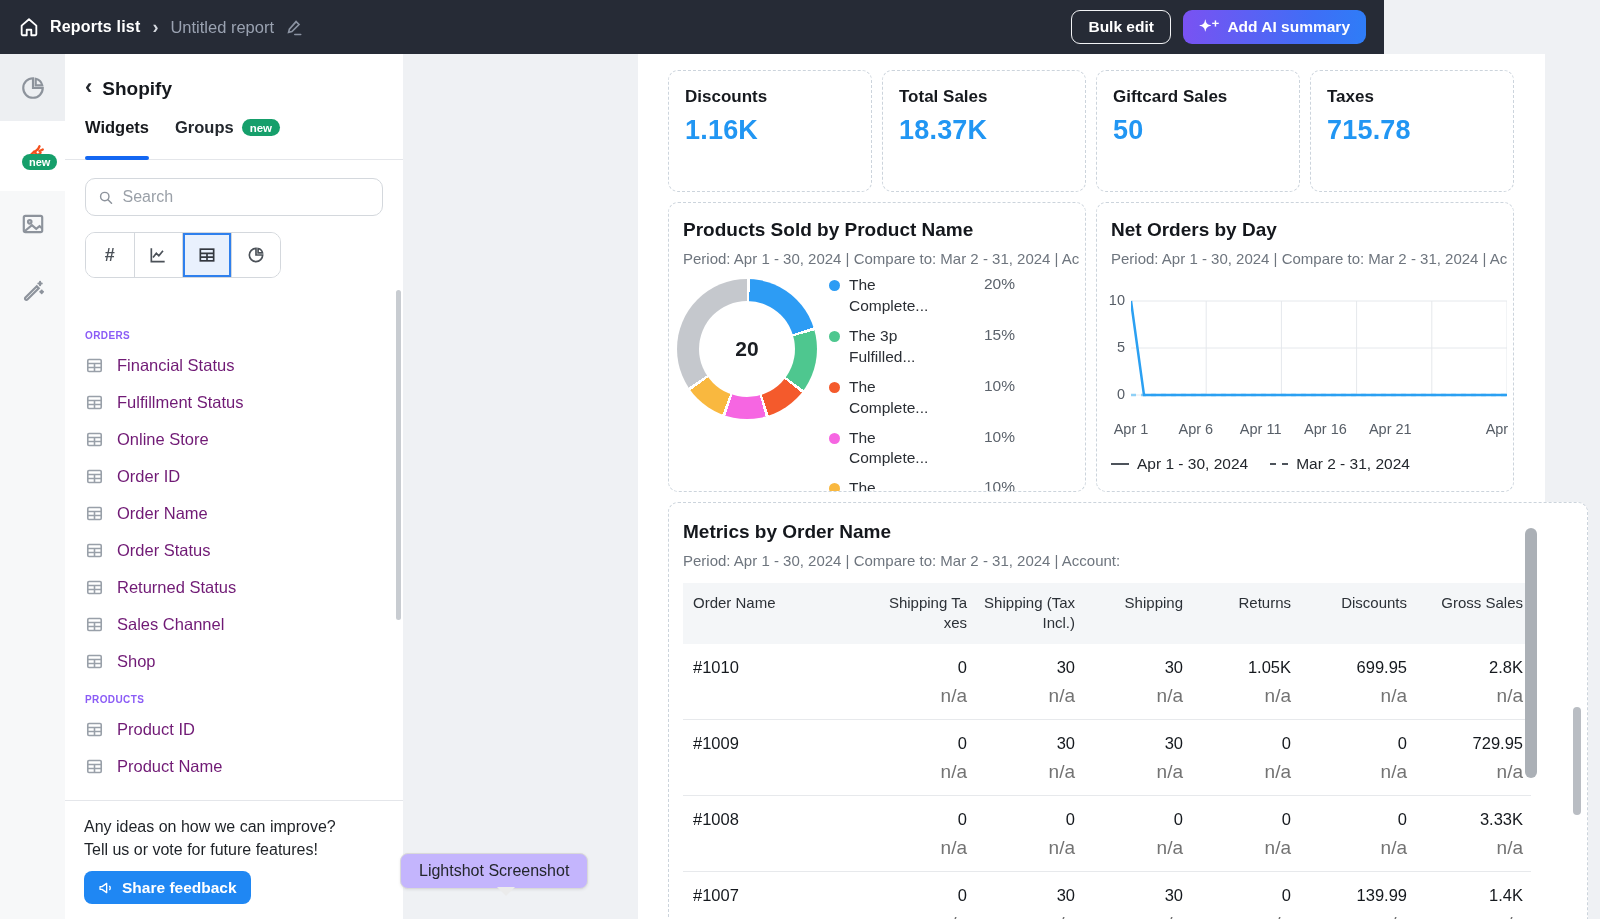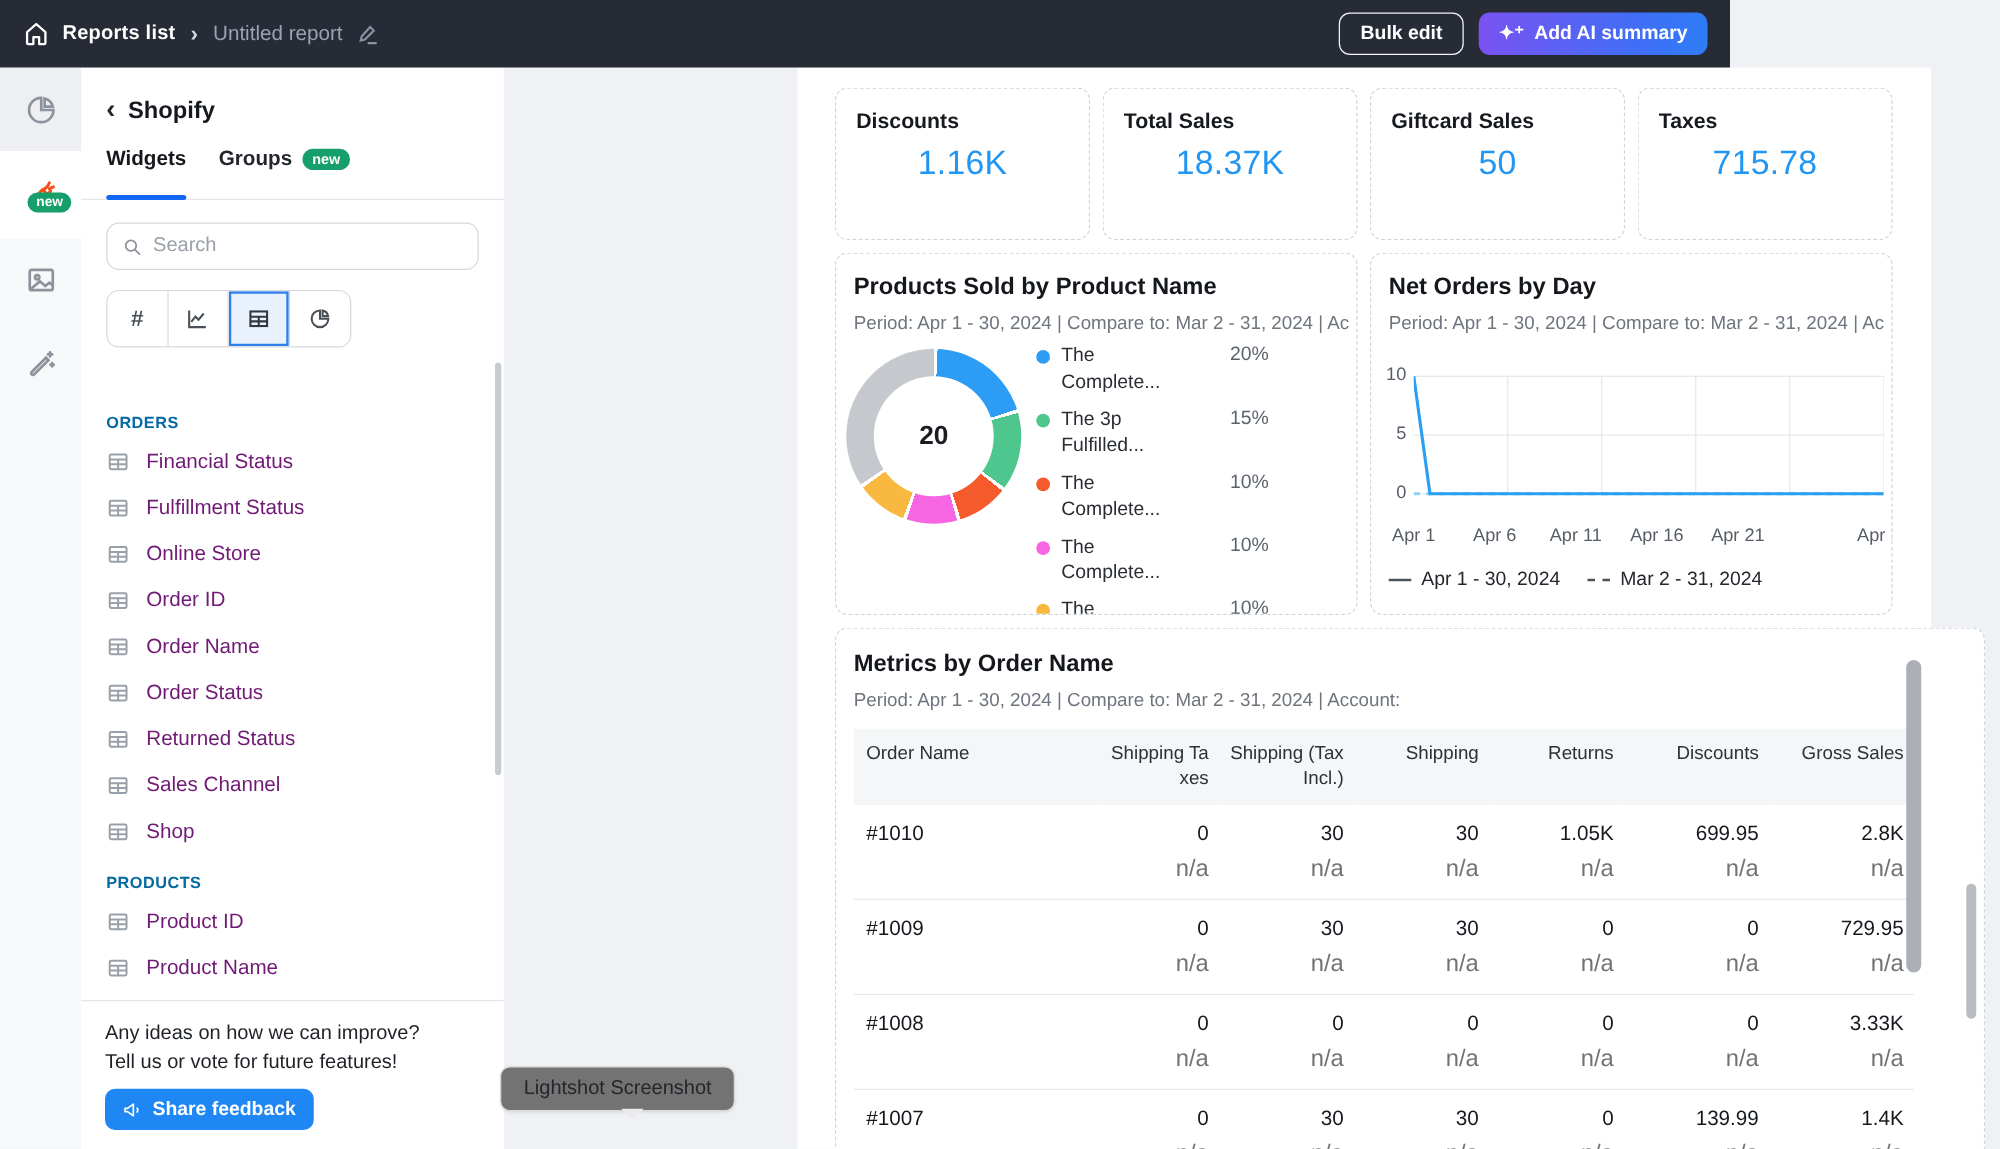--- a/index.html
+++ b/index.html
@@ -41,38 +41,38 @@
   .sb-search { margin:18px 20px 0 20px; height:38px; border:1px solid #d4d8dd; border-radius:10px; display:flex; align-items:center; padding:0 12px; gap:9px; }
   .sb-search svg { width:17px; height:17px; color:#8d939c; }
   .sb-search input { border:none; outline:none; font-size:16px; color:#23272d; width:100%; font-family:inherit; }
   .sb-search input::placeholder { color:#9aa0a8; }
   .wtypes { margin:16px 20px 0 20px; display:flex; width:196px; border:1px solid #d4d8dd; border-radius:10px; overflow:hidden; }
   .wtype { width:49px; height:44px; display:flex; align-items:center; justify-content:center; color:#4b5158; cursor:pointer; border-right:1px solid #d4d8dd; background:#fff; font-size:18px; font-weight:700; }
   .wtype:last-child { border-right:none; }
   .wtype.selected { background:#e9f1fd; box-shadow:inset 0 0 0 2px #2f80ed; color:#33383f; }
   .wtype svg { width:20px; height:20px; }
   .sb-list { position:absolute; left:0; top:262px; bottom:119px; width:338px; overflow:hidden; }
-  .sb-section { font-size:13px; font-weight:800; color:#0369a1; letter-spacing:.4px; padding:14px 24px 6px 20px; }
+  .sb-section { font-size:10px; font-weight:800; color:#8b5cf6; letter-spacing:.4px; padding:14px 24px 6px 20px; }
   .sb-item { display:flex; align-items:center; gap:13px; padding:9px 20px; font-size:16.5px; color:#701a75; cursor:pointer; }
   .sb-item svg { width:19px; height:19px; color:#99a0a9; flex:none; }
   .sb-scroll { position:absolute; right:2px; top:236px; width:5px; height:330px; background:#c8ccd1; border-radius:3px; }
   .feedback { position:absolute; left:0; bottom:0; width:338px; height:119px; background:#ffffff; border-top:1px solid #e4e6ea; padding:14px 19px 0 19px; z-index:3; }
   .fb-text { font-size:16px; color:#1e2227; line-height:1.45; }
   .btn-feedback { margin-top:10px; height:33px; padding:0 14px; background:#1f87f3; border:none; border-radius:8px; color:#fff; font-size:15.5px; font-weight:700; display:flex; align-items:center; gap:8px; cursor:pointer; font-family:inherit; }
   .btn-feedback svg { width:16px; height:16px; }
 
   
   .main { position:absolute; left:403px; top:54px; width:1197px; height:865px; background:#eff1f4; }
   .page { position:absolute; left:235px; top:0; width:907px; height:865px; background:#ffffff; }
   .page-scroll { position:absolute; right:8px; top:474px; width:12px; height:250px; background:#abb0b6; border-radius:6px; }
 
   .card { position:absolute; background:#fff; border:1.5px dashed #ccd4dc; border-radius:10px; }
   .kpi { width:204px; height:122px; padding:16px 16px; }
   .kpi-label { font-size:17px; font-weight:800; color:#16191e; }
-  .kpi-value { font-size:27px; font-weight:400; color:#2196f3; margin-top:8px; letter-spacing:.2px;text-align:center; }
+  .kpi-value { font-size:27px; font-weight:700; color:#2196f3; margin-top:8px; letter-spacing:.2px; }
 
   .widget-title { font-size:19px; font-weight:800; color:#14171c; }
   .widget-period { font-size:15px; color:#6e757e; margin-top:9px; white-space:nowrap; overflow:hidden; }
 
   
   .w-pie { left:30px; top:148px; width:418px; height:290px; padding:16px 0 0 14px; overflow:hidden; }
   .donut-wrap { position:absolute; left:8px; top:76px; width:140px; height:140px; }
   .donut { width:140px; height:140px; border-radius:50%; }
   .donut-hole { position:absolute; left:22px; top:22px; width:96px; height:96px; background:#fff; border-radius:50%; display:flex; align-items:center; justify-content:center; font-size:21px; font-weight:800; color:#1a1d22; }
   .pie-legend { position:absolute; left:160px; top:72px; width:190px; }
@@ -98,21 +98,21 @@
   .mtable th { background:#f4f6f8; font-size:15px; font-weight:400; color:#2c3137; text-align:right; padding:10px 8px; vertical-align:top; word-break:break-all; line-height:1.35; }
   .mtable th:first-child { text-align:left; word-break:normal; padding-left:10px; }
   .mtable td { text-align:right; padding:14px 8px 12px 8px; border-top:1px solid #e7e9ec; vertical-align:top; }
   .mtable td:first-child { text-align:left; padding-left:10px; }
   .mtable tr:first-child td { border-top:none; }
   .cell-main { font-size:16.5px; color:#15191e; }
   .cell-sub { font-size:19px; color:#737373; margin-top:8px; }
   .tbl-scroll { position:absolute; right:6px; top:204px; width:8px; height:108px; background:#b9bdc3; border-radius:4px; }
 
   
-  .tooltip { position:absolute; left:400px; top:853px; height:36px; background:#737373; border:1px solid #d9d9d9; border-radius:8px; display:flex; align-items:center; padding:0 18px; font-size:16px; color:#23262b; z-index:60; box-shadow:0 1px 3px rgba(0,0,0,.08); }
+  .tooltip { position:absolute; left:400px; top:853px; height:36px; background:#c4b5fd; border:1px solid #d9d9d9; border-radius:8px; display:flex; align-items:center; padding:0 18px; font-size:16px; color:#23262b; z-index:60; box-shadow:0 1px 3px rgba(0,0,0,.08); }
   .tooltip::after { content:""; position:absolute; left:96px; bottom:-8px; border-left:9px solid transparent; border-right:9px solid transparent; border-top:9px solid #ebebeb; }
 </style>
 </head>
 <body>
 
 <div class="topbar">
   <svg class="tb-home" viewBox="0 0 24 24" fill="none" stroke="currentColor" stroke-width="2" stroke-linejoin="round">
       <path d="M4 10.5 12 3.5l8 7V20a1 1 0 0 1-1 1h-4.5v-6h-5v6H5a1 1 0 0 1-1-1z"></path>
     </svg>
   <span class="tb-crumb">Reports list</span>

